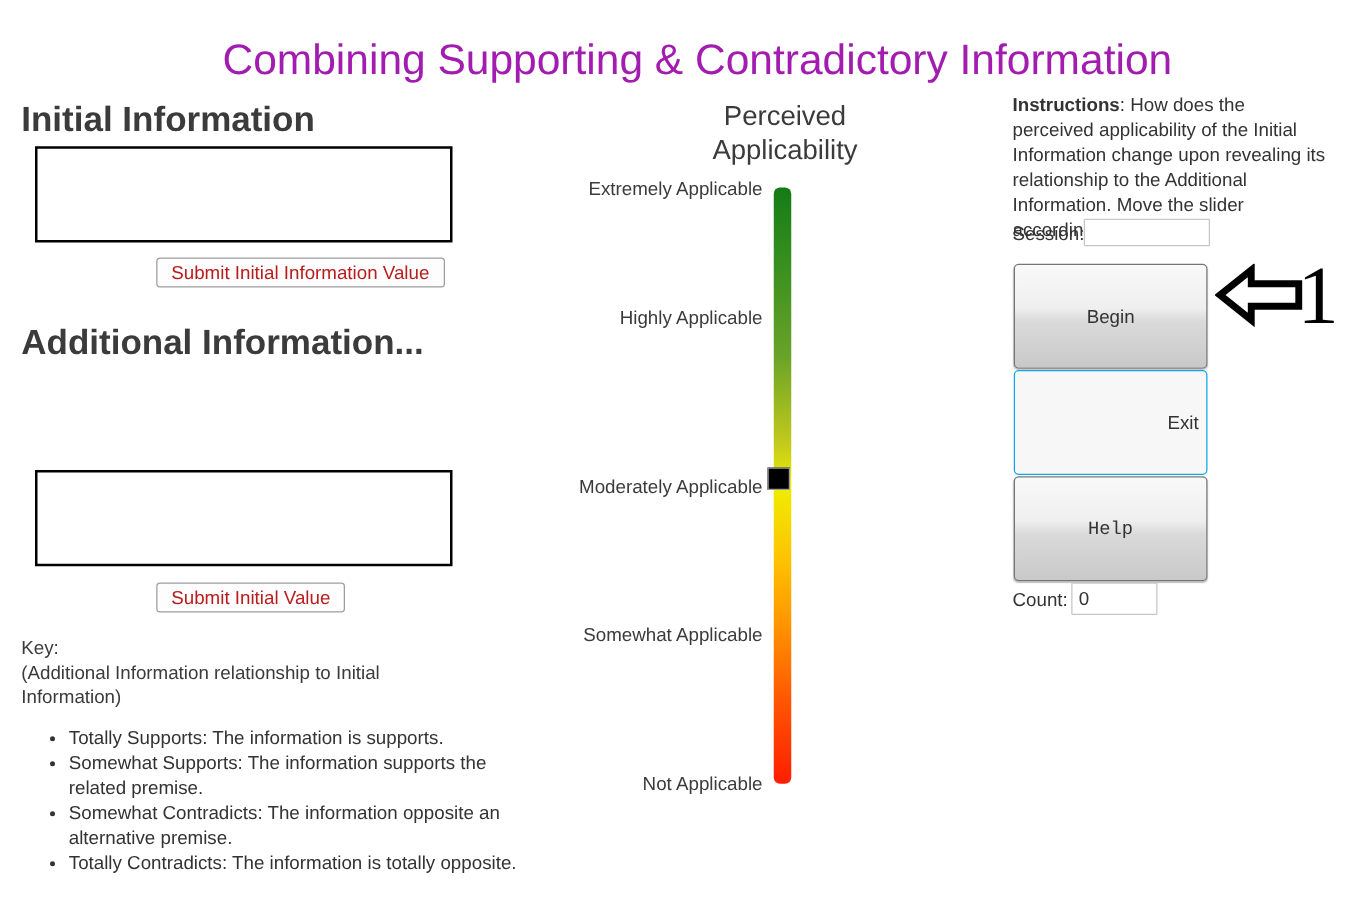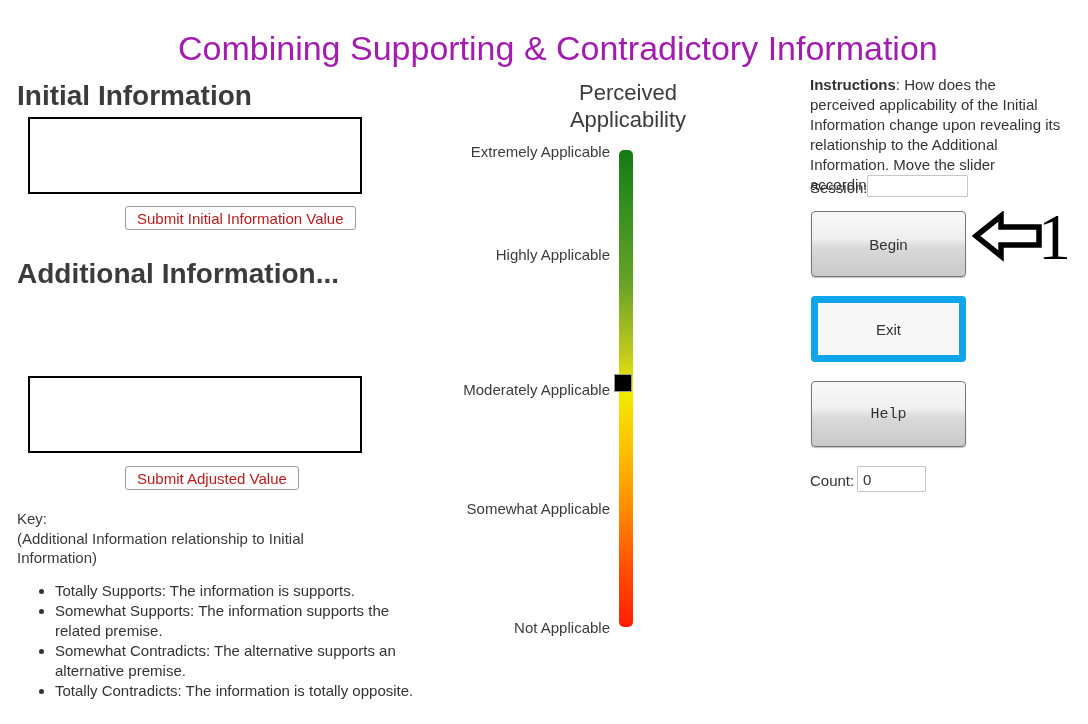--- a/index.html
+++ b/index.html
@@ -79,30 +79,30 @@
   .count-label   { left:810px; top:472px; }
   .text-input {
     position:absolute; font-family:"Liberation Sans", sans-serif;
     font-size:15px; color:#333; border:1px solid #c6c6c6; border-radius:1px;
     padding:0 5px; background:#fff; box-sizing:border-box;
   }
   .session-input { left:867px; top:175px; width:101px; height:22px; }
   .count-input   { left:857px; top:466px; width:69px;  height:26px; }
 
   .big-btn {
-    position:absolute; left:811px; width:155px; height:66px;
+    position:absolute; left:811px; width:155px; height:84px;
     font-family:"Liberation Sans", sans-serif; font-size:15px; color:#333;
     border-radius:4px; cursor:pointer;
   }
   .btn-raised {
     border:1px solid #767676;
     background:linear-gradient(180deg, #f9f9f9 0%, #efefef 42%, #dadada 55%, #c9c9c9 100%);
     box-shadow:0 1px 1px rgba(0,0,0,0.25);
   }
-  .btn-flat { border:7px solid #0ea5e9; background:#f7f7f7; }
+  .btn-flat { border:1px solid #0ea5e9; background:#f7f7f7;text-align:right; }
   .btn-begin { top:211px; }
   .btn-exit  { top:296px; }
   .btn-help  { top:381px;font-family:Liberation Mono, monospace; }
 
   
   .arrow-wrap { position:absolute; left:972px; top:211px; width:72px; height:52px; }
   .step-number {
     position:absolute; left:1038px; top:204px;
     font-family:"Liberation Serif", serif; font-size:66px; line-height:1;
     color:#000; font-weight:400;
@@ -118,29 +118,29 @@
   <div class="h2 h-initial">Initial Information</div>
 
   <div class="info-box box-initial"></div>
 
   <button class="submit-btn submit-initial">Submit Initial Information Value</button>
 
   <div class="h2 h-additional">Additional Information...</div>
 
   <div class="info-box box-additional"></div>
 
-  <button class="submit-btn submit-adjusted">Submit Adjusted Value</button>
+  <button class="submit-btn submit-adjusted">Submit Initial Value</button>
 
   <div class="key-block">
     <p class="key-heading">Key:</p>
     <p class="key-subheading">(Additional Information relationship to Initial Information)</p>
     <ul class="key-list">
       <li>Totally Supports: The information is supports.</li>
       <li>Somewhat Supports: The information supports the related premise.</li>
-      <li>Somewhat Contradicts: The alternative supports an alternative premise.</li>
+      <li>Somewhat Contradicts: The information opposite an alternative premise.</li>
       <li>Totally Contradicts: The information is totally opposite.</li>
     </ul>
   </div>
 
   <div class="slider-heading">Perceived Applicability</div>
 
   <span class="slider-label sl-0">Extremely Applicable</span>
   <span class="slider-label sl-1">Highly Applicable</span>
   <span class="slider-label sl-2">Moderately Applicable</span>
   <span class="slider-label sl-3">Somewhat Applicable</span>

